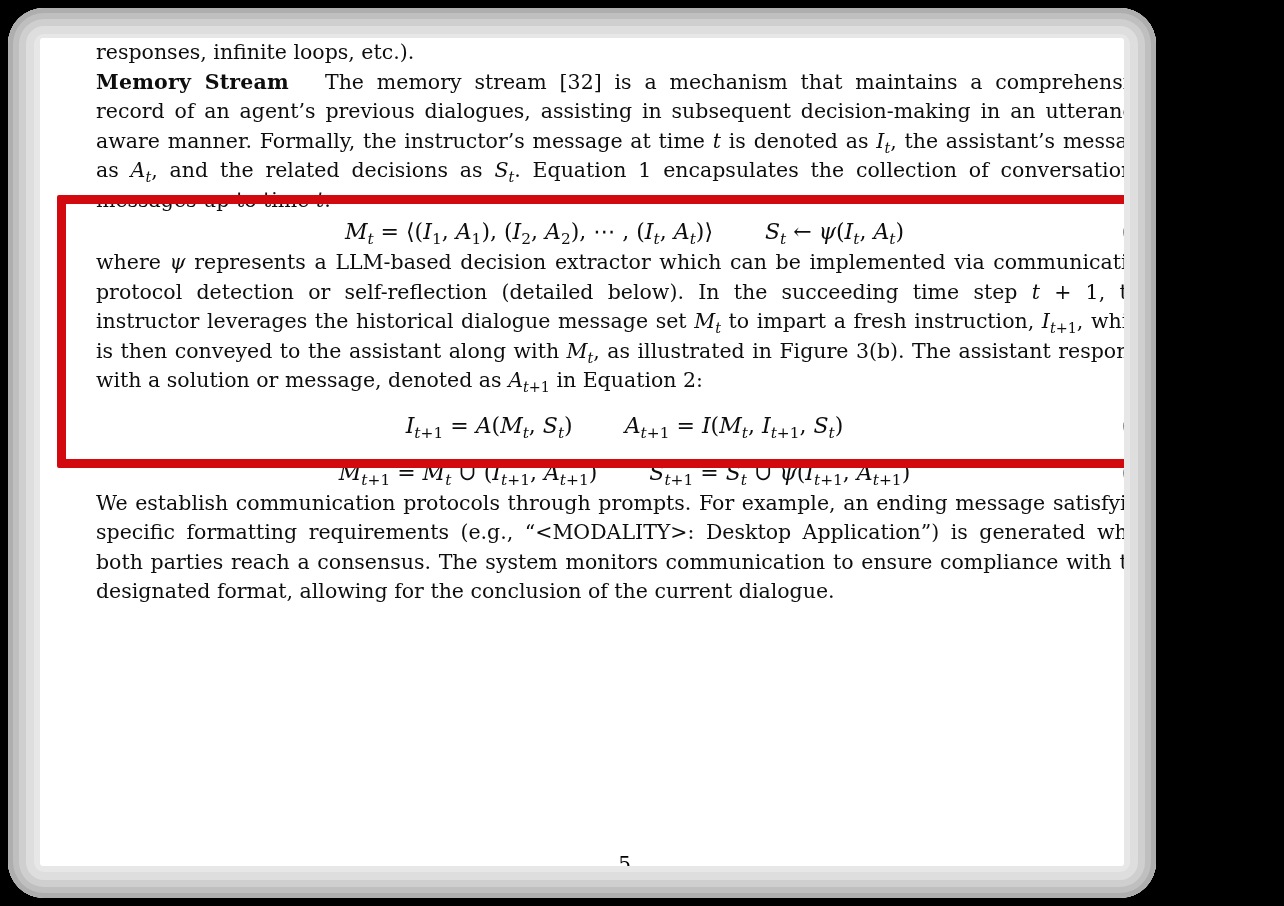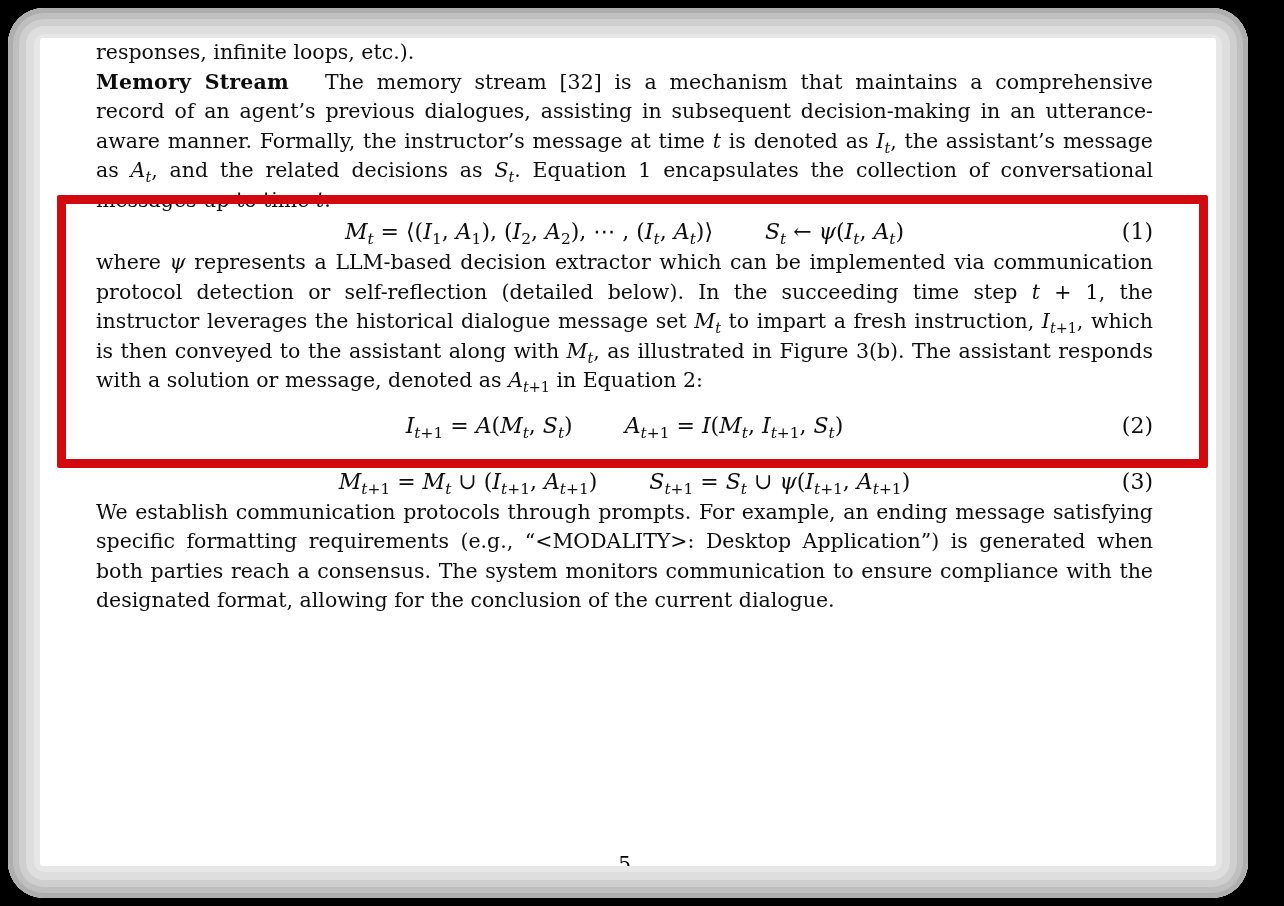--- a/index.html
+++ b/index.html
@@ -5,21 +5,21 @@
   html,body{margin:0;padding:0;}
   body{
     width:1284px;height:906px;
     background:#000;
     position:relative;
     font-family:"DejaVu Serif","Liberation Serif",serif;
     overflow:hidden;
   }
   .card{
     position:absolute;
-    left:8px;top:8px;width:1240px;height:890px;
+    left:8px;top:8px;width:1148px;height:890px;
     border-radius:36px;
     background:#e7e7e7;
     box-shadow:
       inset 0 0 0 5px #aeaeae,
       inset 0 0 0 11px #bfbfbf,
       inset 0 0 0 18px #cfcfcf,
       inset 0 0 0 26px #dedede;
   }
   .page{
     position:absolute;
@@ -53,21 +53,21 @@
   }
   .equation{
     position:relative;
     text-align:center;
     font-size:22px;
     line-height:33px;
     white-space:nowrap;
   }
   .eq-1{margin-top:0;}
   .eq-2{margin-top:13px;}
-  .eq-3{margin-top:23px;}
+  .eq-3{margin-top:14px;}
   .eq-left{margin-right:52px;}
   .eq-num{
     position:absolute;
     right:0;top:0;
     font-style:normal;
   }
   .pagenum{
     position:absolute;
     left:0;top:814px;
     width:1169px;

